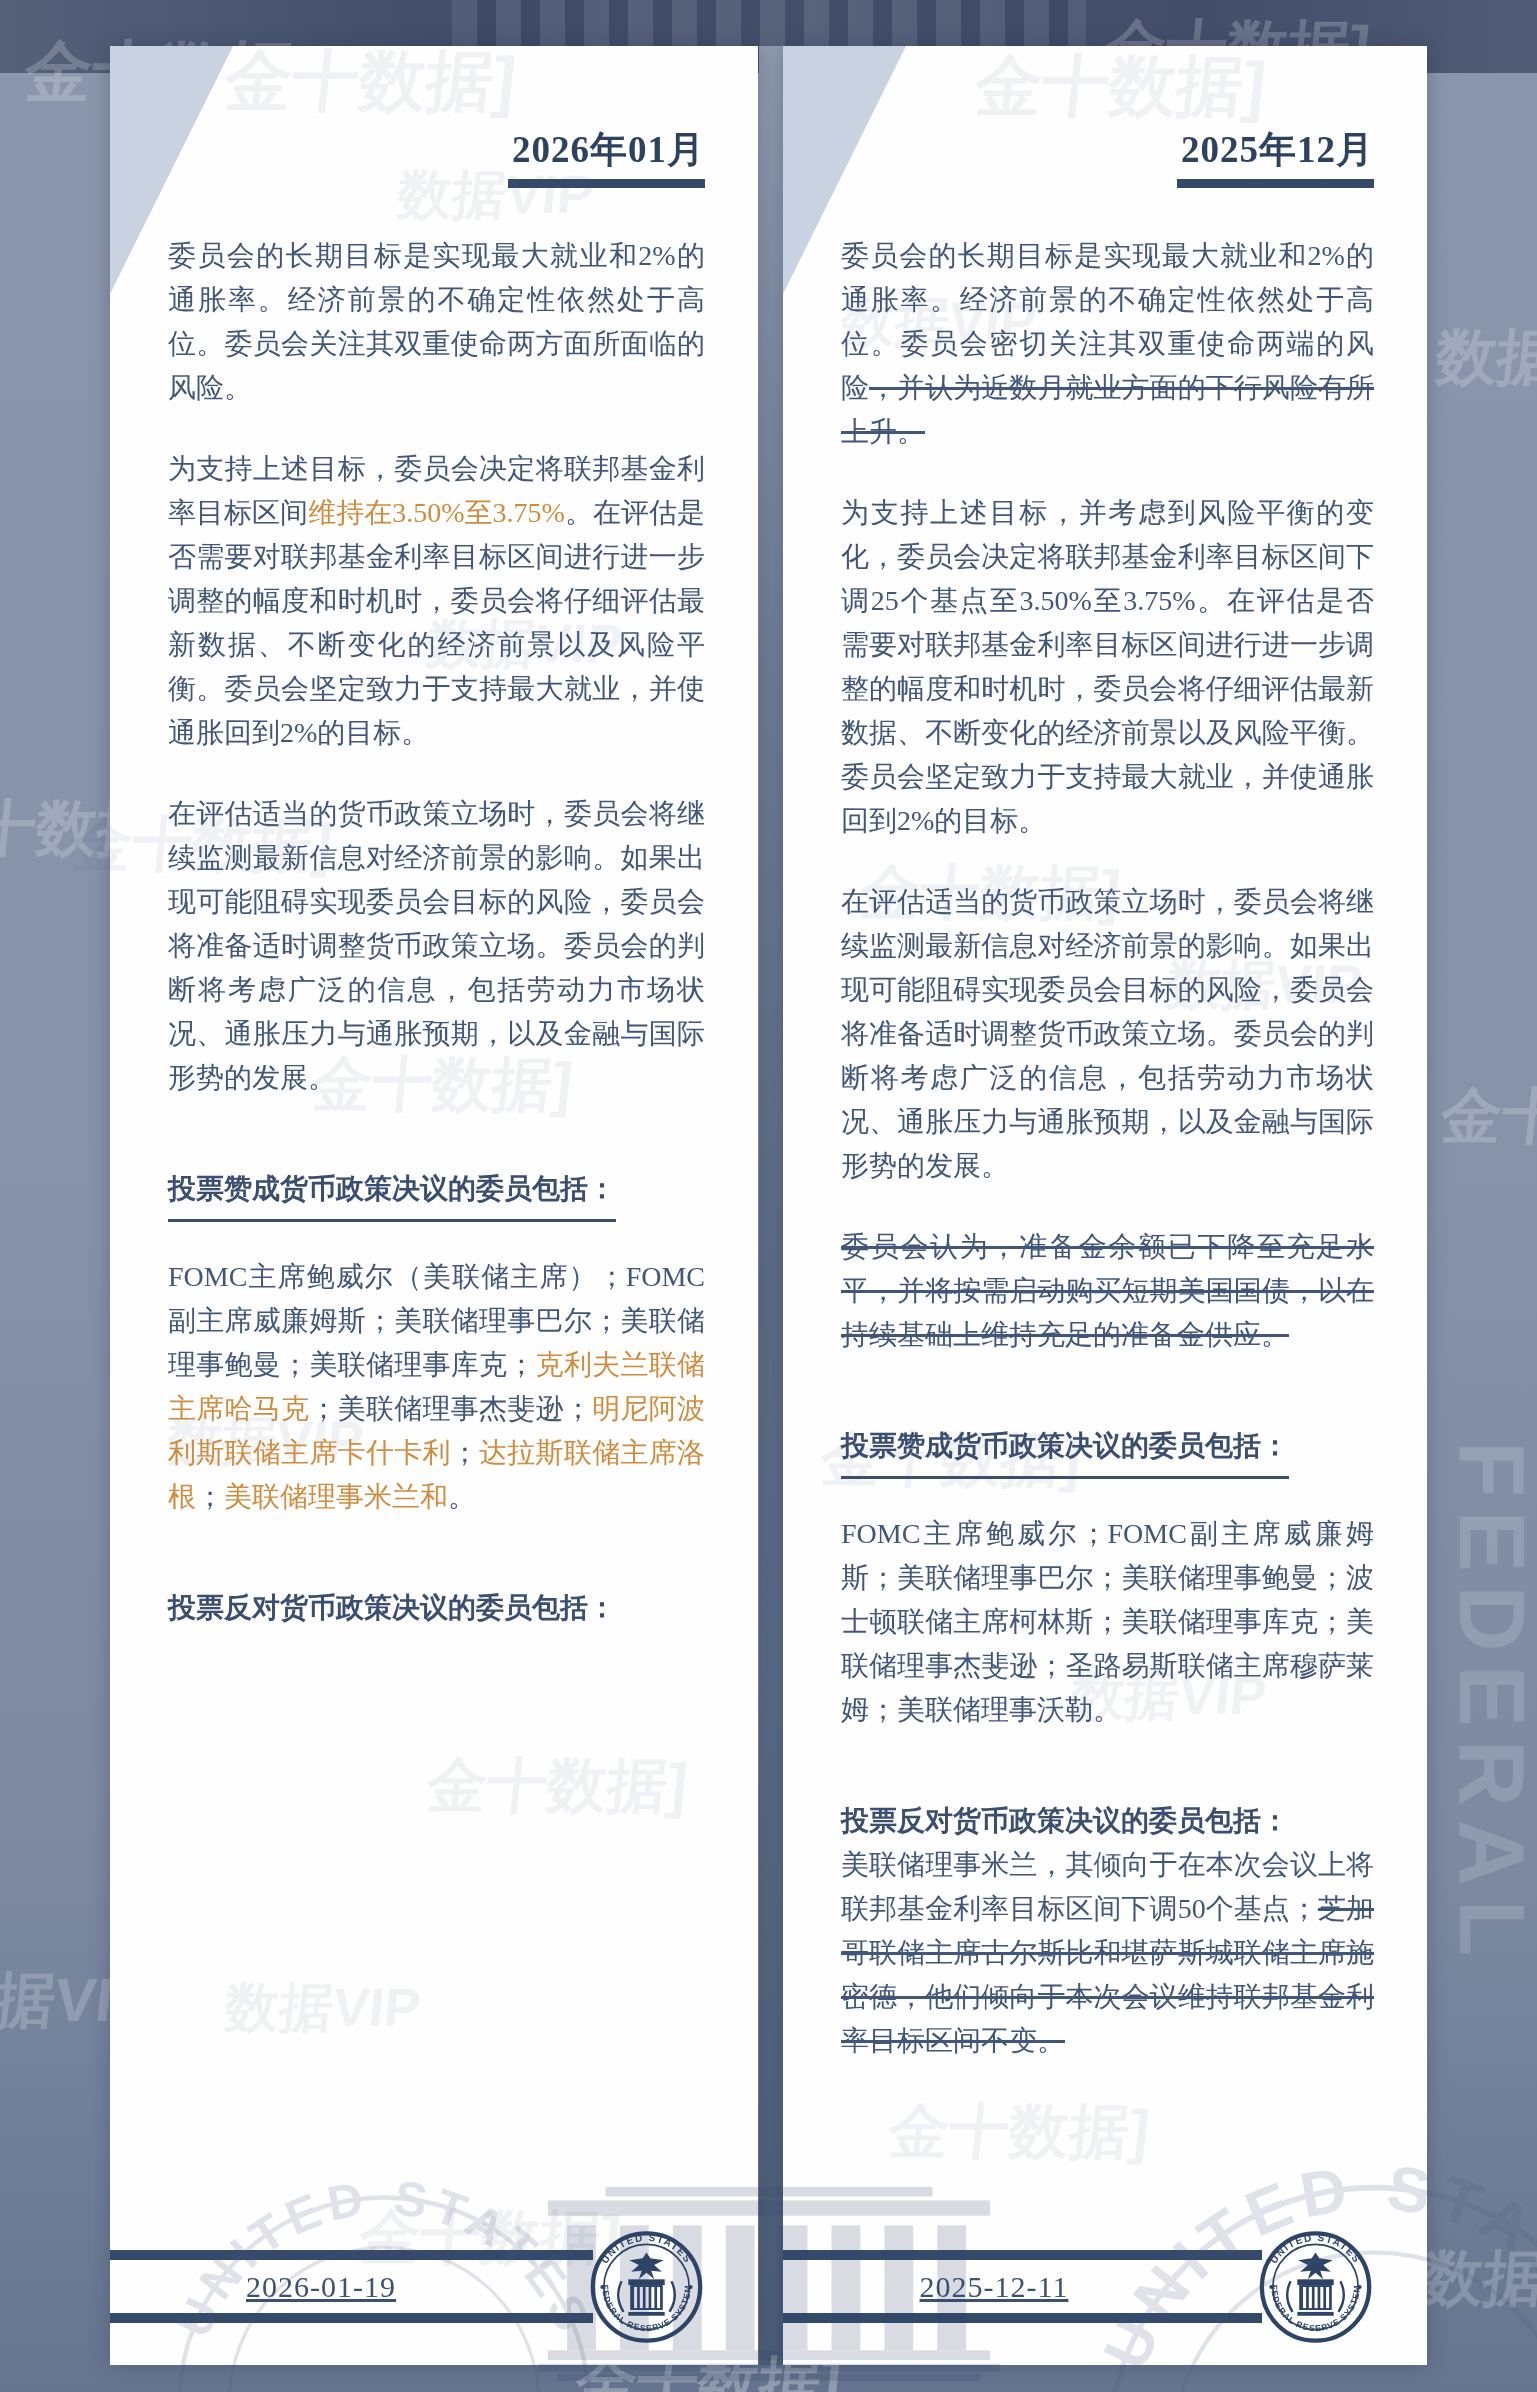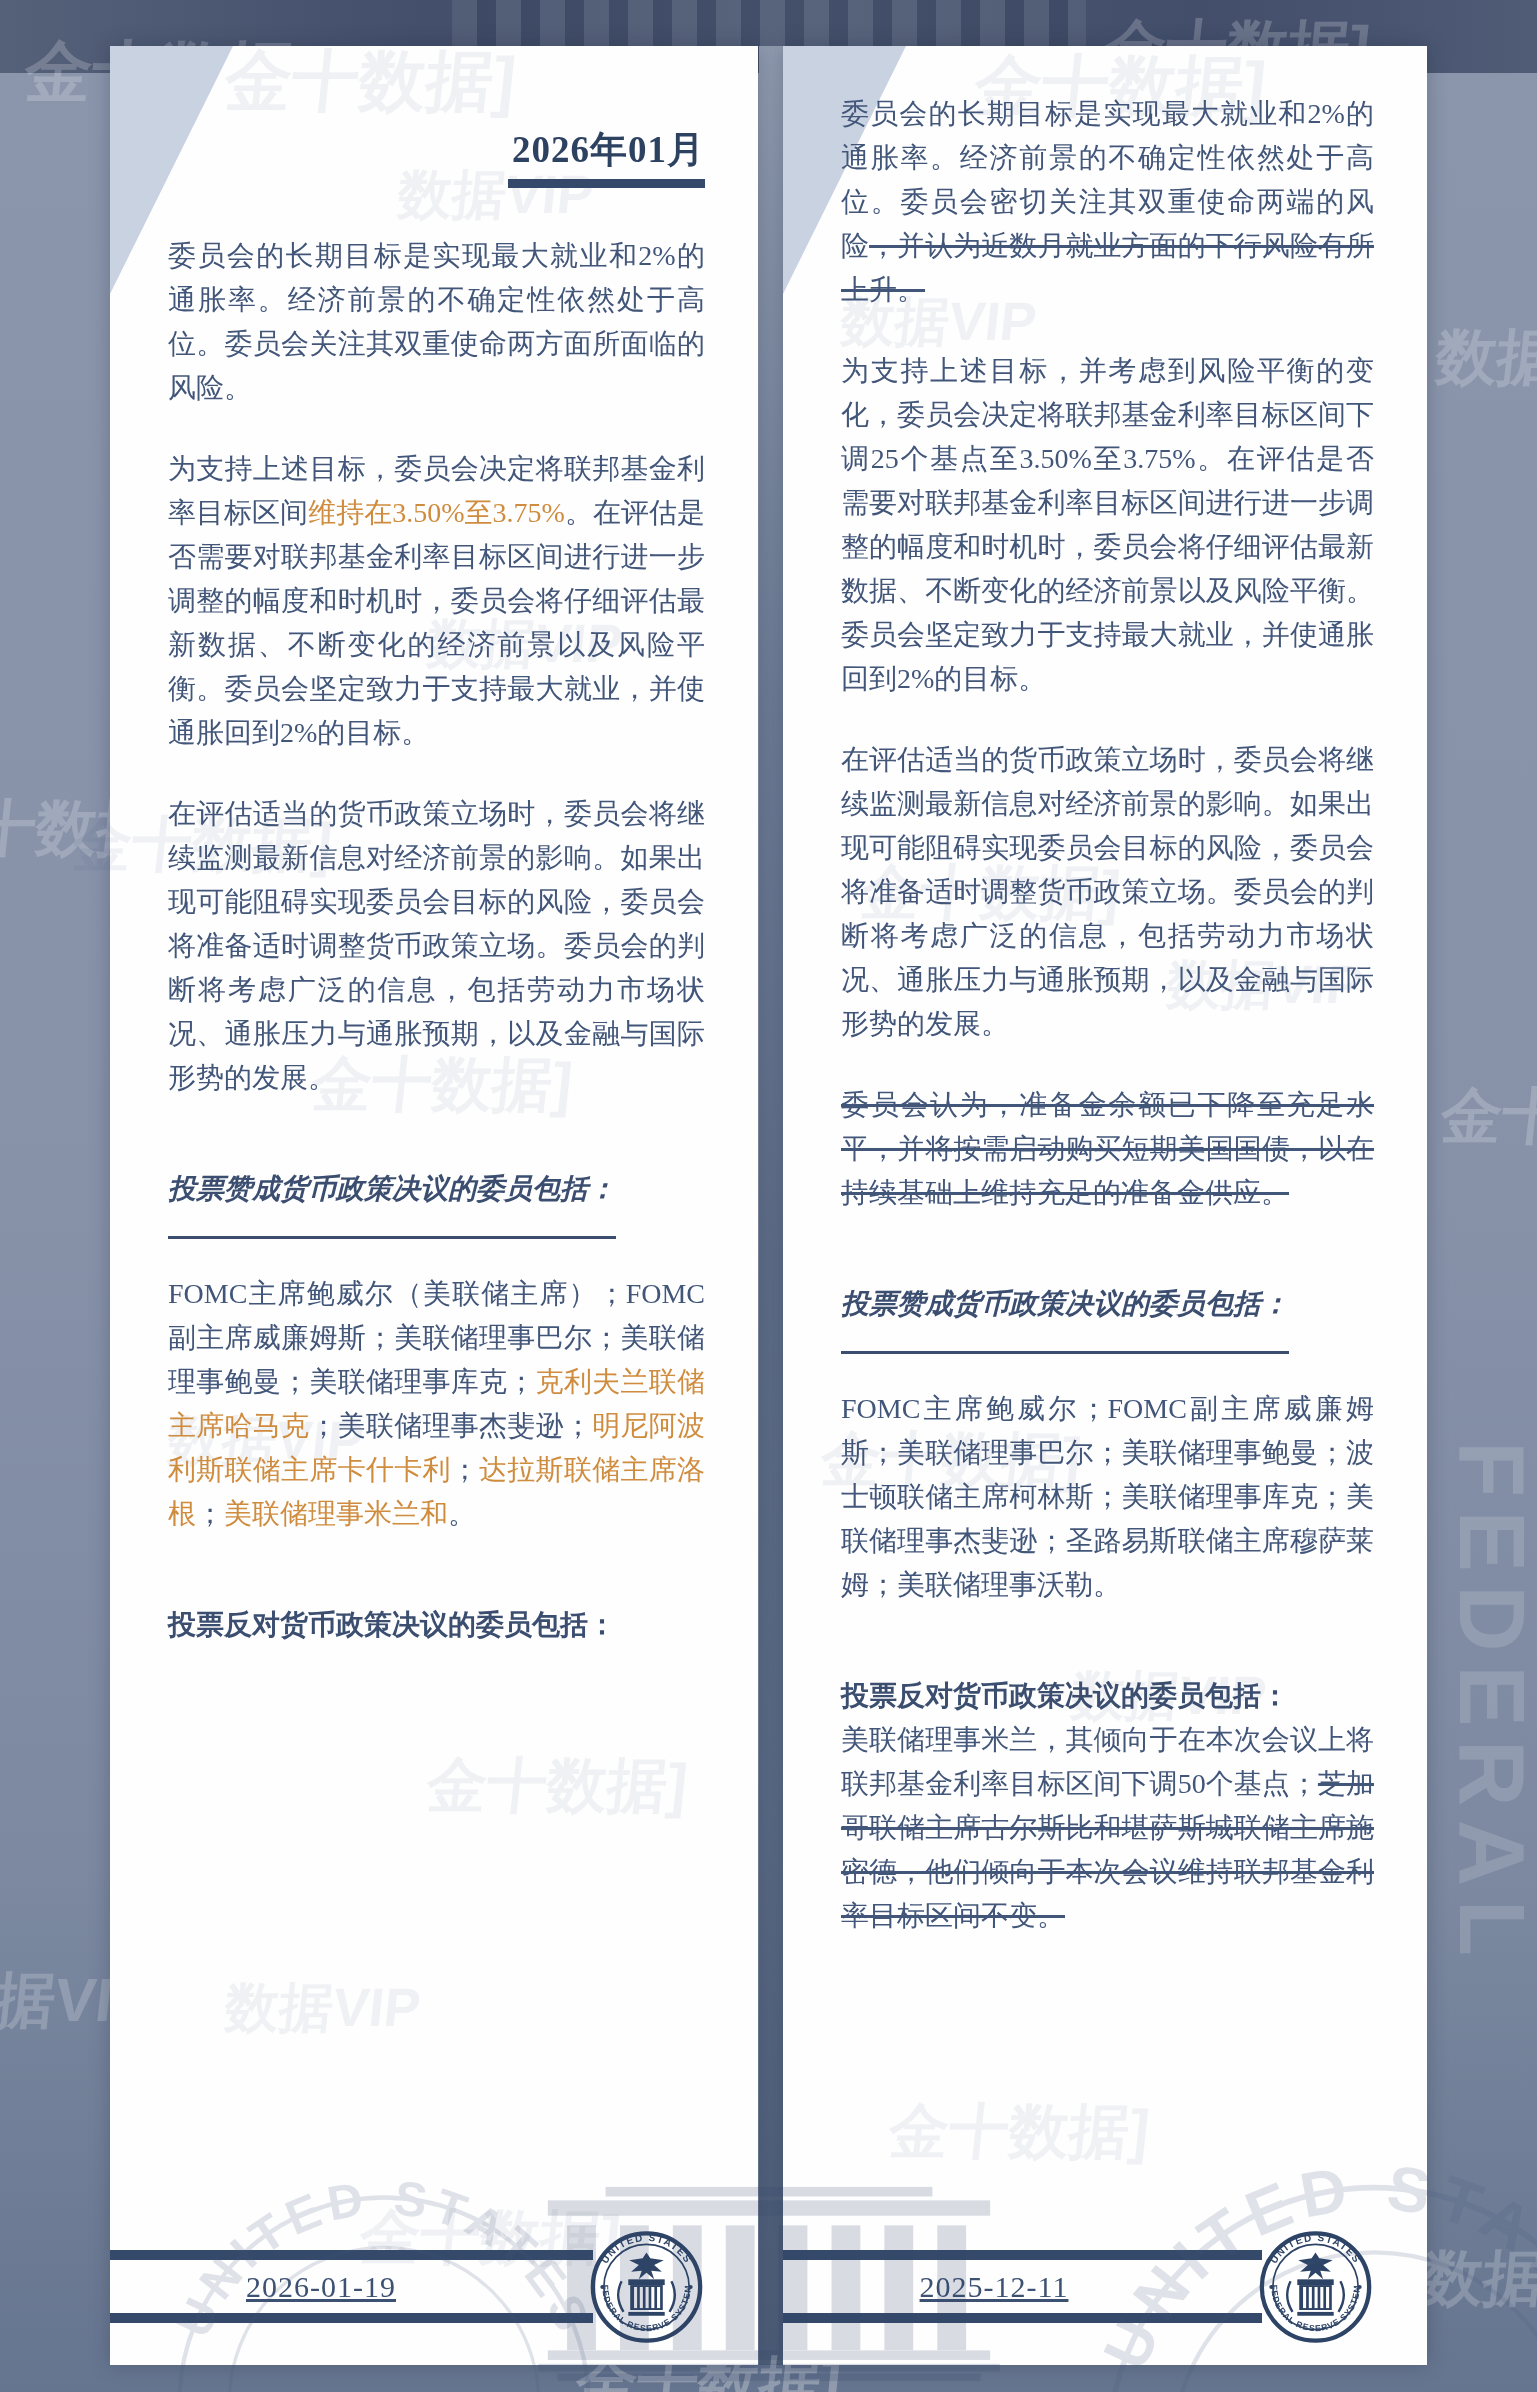--- a/index.html
+++ b/index.html
@@ -39,21 +39,21 @@
     position:relative;z-index:3;padding:46px 53px 0 58px;
     color:#42567a;font-size:28px;line-height:44px;text-align:justify;
   }
   .content p{margin:0 0 37px;}
   .sg-n{color:#42567a;}
   .sg-h{color:#cf8c3e;}
   .sg-x{color:#42567a;text-decoration:line-through;text-decoration-thickness:3.4px;}
   .vote-head{
     font-size:28px;line-height:44px;font-weight:bold;color:#3b4e70;margin:67px 0 33px;
   }
-  .vote-head.underlined{display:table;border-bottom:3.8px solid #3b4e70;padding-bottom:25px;font-style:italic;}
+  .vote-head.underlined{display:table;border-bottom:3.8px solid #3b4e70;padding-bottom:8px;}
   .vote-head.tight{margin-bottom:0;}
   .card-footer{position:absolute;left:0;right:0;bottom:42px;height:73px;z-index:3;}
   .fline{position:absolute;left:0;right:165px;height:9.6px;background:#35496b;}
   .fline-top{top:0;}
   .fline-bottom{bottom:0;}
   .fdate{
     position:absolute;left:38px;width:346px;top:50%;transform:translateY(-50%);
     text-align:center;font-size:30px;color:#3d5173;letter-spacing:1px;text-decoration:underline;
   }
   .seal{position:absolute;right:54px;top:50%;transform:translateY(-50%);width:115px;height:115px;}
@@ -191,20 +191,24 @@
 <section class="card card-right">
   <div class="corner"></div>
   <div class="wm wm-card" style="left:192px;top:-4.8px;font-size:67px;">金十数据]</div>
   <div class="wm wm-card" style="left:58px;top:240px;font-size:54px;">数据VIP</div>
   <div class="wm wm-card" style="left:77px;top:807px;">金十数据]</div>
   <div class="wm wm-card" style="left:384px;top:903px;font-size:54px;">数据VIP</div>
   <div class="wm wm-card" style="left:38px;top:1374px;">金十数据]</div>
   <div class="wm wm-card" style="left:288px;top:1614px;font-size:54px;">数据VIP</div>
   <div class="wm wm-card" style="left:106px;top:2046px;">金十数据]</div>
 
+  <header class="card-header">
+    <h1 class="month">2025年12月</h1>
+    <div class="header-bar"></div>
+  </header>
 
   <div class="content">
     <p><span class="sg-n">委员会的长期目标是实现最大就业和2%的通胀率。经济前景的不确定性依然处于高位。委员会密切关注其双重使命两端的风险</span><span class="sg-x">，并认为近数月就业方面的下行风险有所上升。</span></p>
     <p><span class="sg-n">为支持上述目标，并考虑到风险平衡的变化，委员会决定将联邦基金利率目标区间下调25个基点至3.50%至3.75%。在评估是否需要对联邦基金利率目标区间进行进一步调整的幅度和时机时，委员会将仔细评估最新数据、不断变化的经济前景以及风险平衡。委员会坚定致力于支持最大就业，并使通胀回到2%的目标。</span></p>
     <p><span class="sg-n">在评估适当的货币政策立场时，委员会将继续监测最新信息对经济前景的影响。如果出现可能阻碍实现委员会目标的风险，委员会将准备适时调整货币政策立场。委员会的判断将考虑广泛的信息，包括劳动力市场状况、通胀压力与通胀预期，以及金融与国际形势的发展。</span></p>
     <p><span class="sg-x">委员会认为，准备金余额已下降至充足水平，并将按需启动购买短期美国国债，以在持续基础上维持充足的准备金供应。</span></p>
     <h2 class="vote-head underlined">投票赞成货币政策决议的委员包括：</h2>
     <p><span class="sg-n">FOMC主席鲍威尔；FOMC副主席威廉姆斯；美联储理事巴尔；美联储理事鲍曼；波士顿联储主席柯林斯；美联储理事库克；美联储理事杰斐逊；圣路易斯联储主席穆萨莱姆；美联储理事沃勒。</span></p>
     <h2 class="vote-head tight">投票反对货币政策决议的委员包括：</h2>
     <p><span class="sg-n">美联储理事米兰，其倾向于在本次会议上将联邦基金利率目标区间下调50个基点；</span><span class="sg-x">芝加哥联储主席古尔斯比和堪萨斯城联储主席施密德，他们倾向于本次会议维持联邦基金利率目标区间不变。</span></p>

